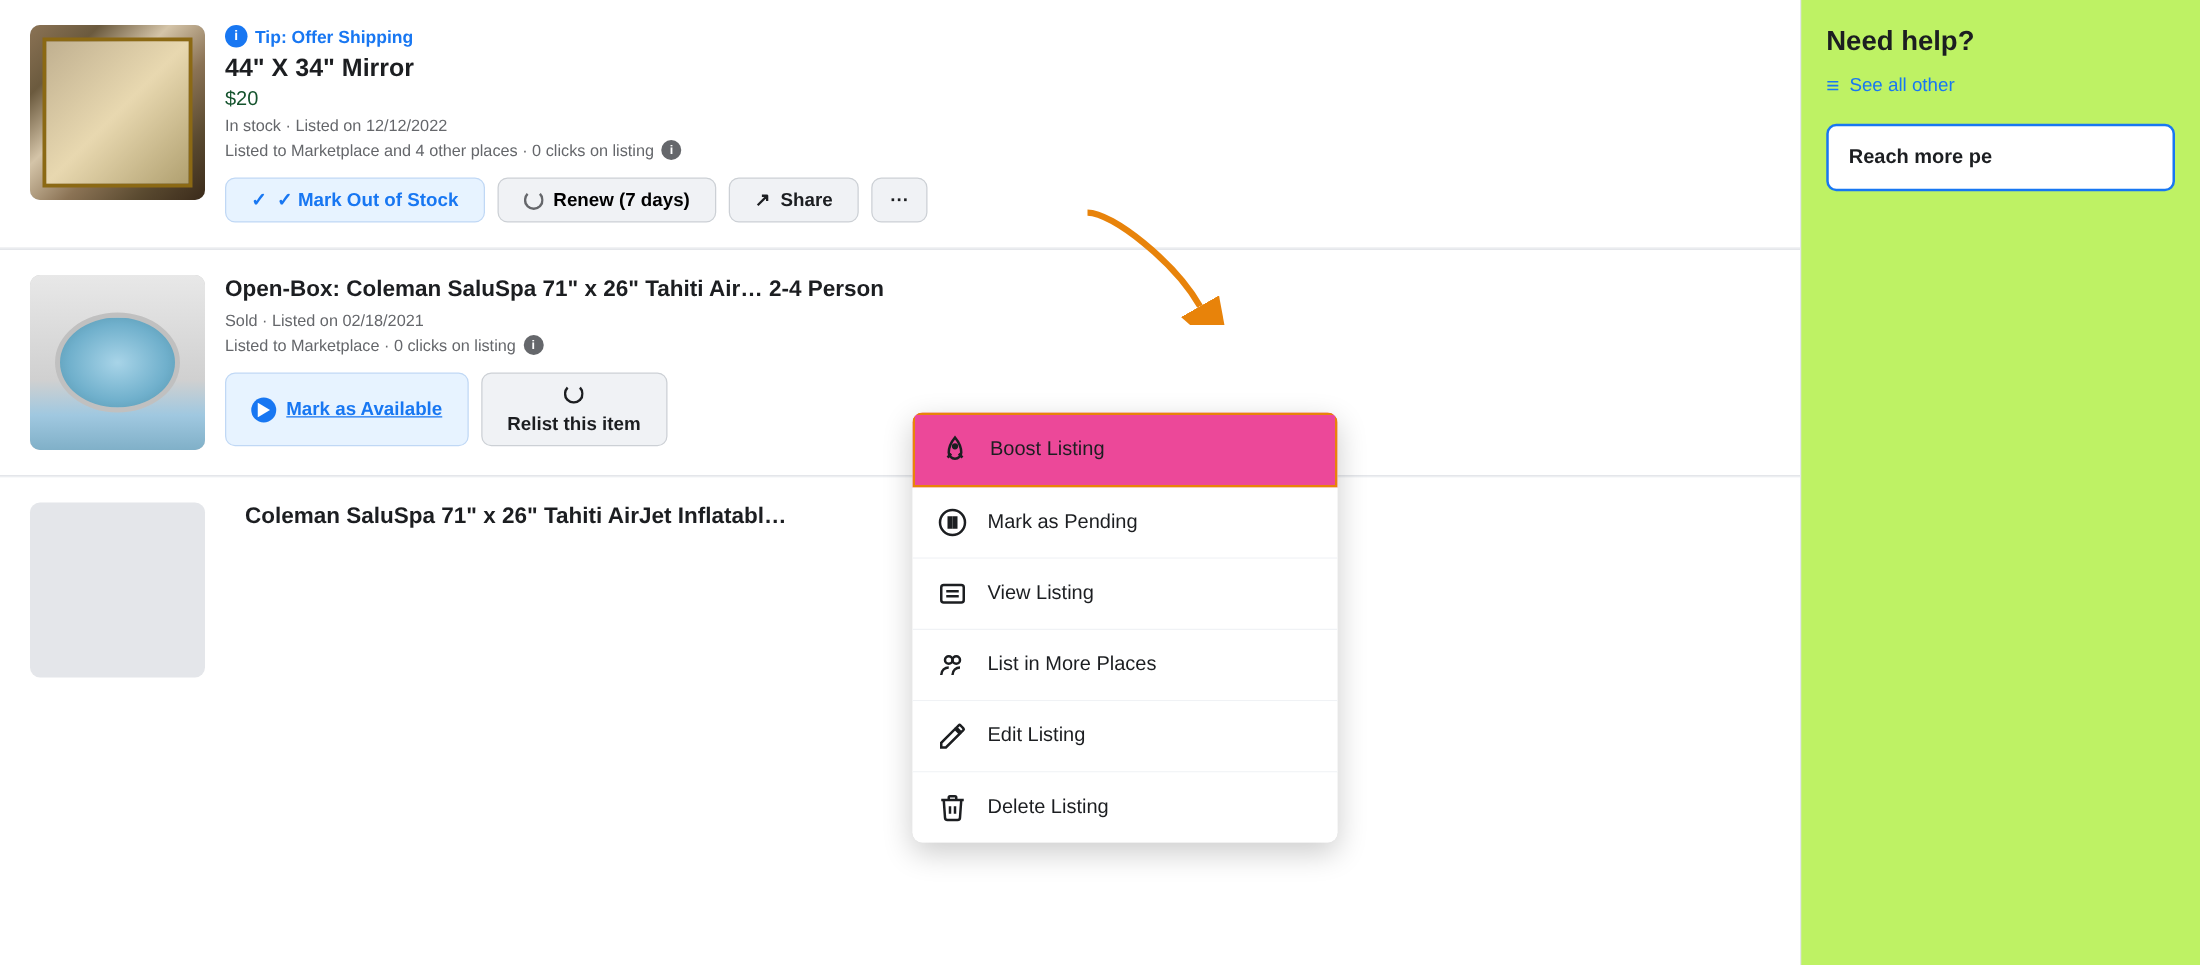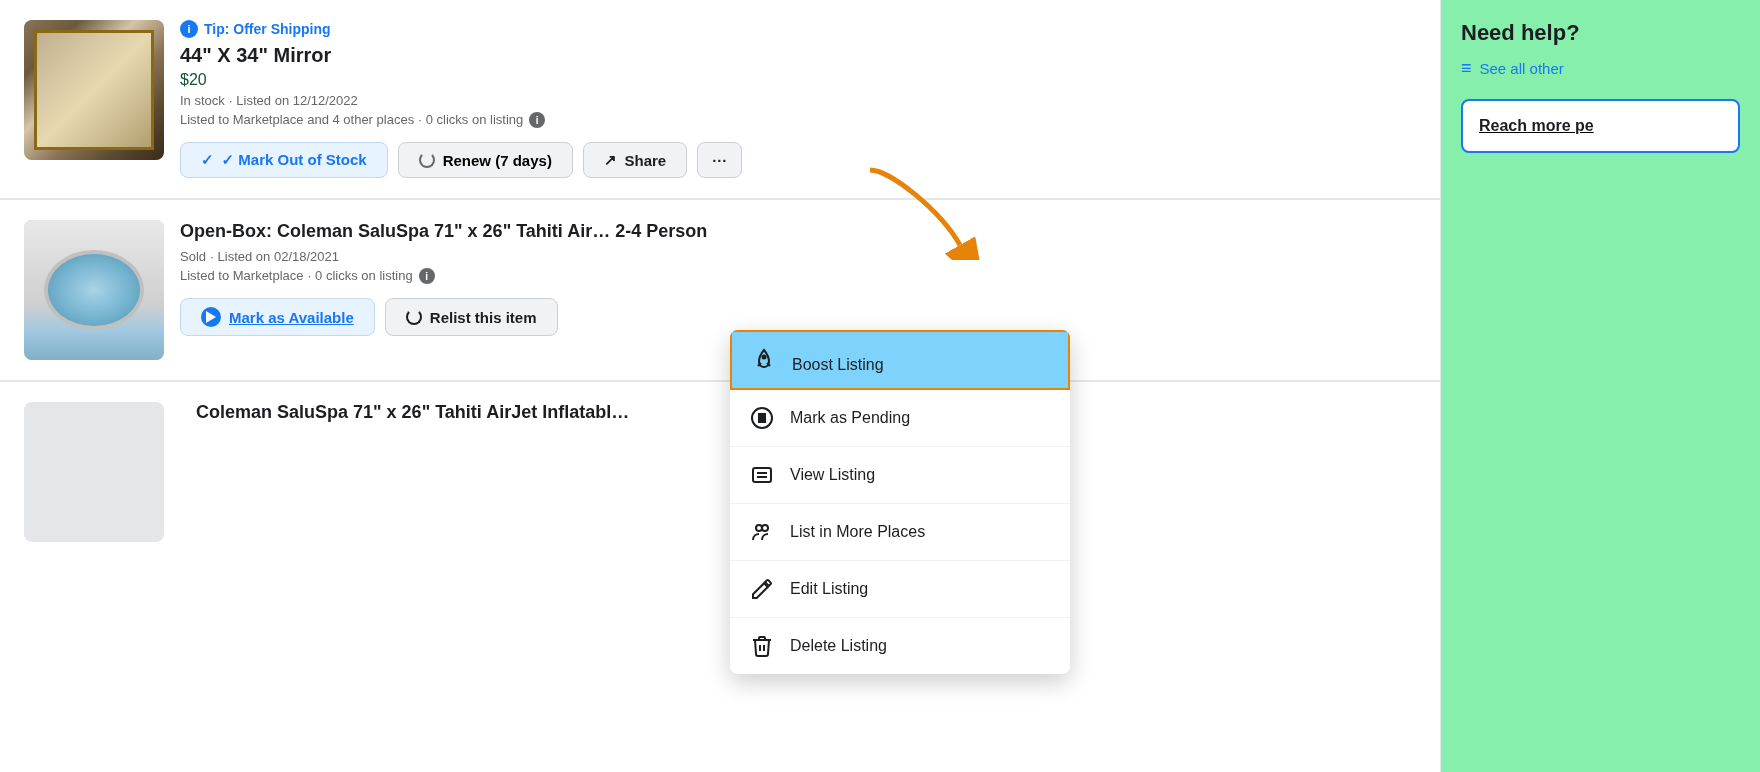--- a/index.html
+++ b/index.html
@@ -132,21 +132,21 @@
       font-size: 13px;
       color: #65676b;
       margin-bottom: 4px;
     }
 
     .listing-meta-2 {
       font-size: 13px;
       color: #65676b;
       margin-bottom: 14px;
       display: flex;
-      align-items: flex-start;
+      align-items: center;
       gap: 6px;
     }
 
     .info-circle {
       width: 16px;
       height: 16px;
       background: #65676b;
       border-radius: 50%;
       display: flex;
       align-items: center;
@@ -204,20 +204,21 @@
       background: #e7f3ff;
       color: #1877f2;
       border: 1px solid #c0d8f5;
       text-decoration: underline;
     }
 
     .btn-relist {
       background: #f0f2f5;
       color: #1c1e21;
       border: 1px solid #ccd0d5;
+      flex-direction: column;
     }
 
     
     .dropdown-menu {
       position: absolute;
       top: 330px;
       right: 370px;
       background: #ffffff;
       border-radius: 8px;
       box-shadow: 0 8px 24px rgba(0,0,0,0.2);
@@ -234,24 +235,23 @@
       cursor: pointer;
       background: #ffffff;
       border-bottom: 1px solid #f0f2f5;
     }
 
     .dropdown-item:last-child {
       border-bottom: none;
     }
 
     .dropdown-item.highlighted {
-      background: #7dd3fc;
+      background: #ec4899;
       border: 2px solid #e8830a;
       border-radius: 0;
-      align-items: flex-end;
     }
 
     .dropdown-icon {
       width: 28px;
       height: 28px;
       display: flex;
       align-items: center;
       justify-content: center;
       flex-shrink: 0;
     }
@@ -270,21 +270,21 @@
     .listing-item-partial {
       display: flex;
       align-items: flex-start;
       padding: 20px 24px;
       background: #ffffff;
     }
 
     
     .right-sidebar {
       width: 320px;
-      background: #86efac;
+      background: #bef264;
       border-left: 1px solid #e4e6ea;
       padding: 20px;
       flex-shrink: 0;
     }
 
     .sidebar-title {
       font-size: 22px;
       font-weight: 700;
       color: #1c1e21;
       margin-bottom: 12px;
@@ -300,21 +300,20 @@
       cursor: pointer;
       margin-bottom: 20px;
     }
 
     .reach-more-box {
       background: #ffffff;
       border-radius: 8px;
       padding: 16px;
       border: 2px solid #1877f2;
       margin-top: 10px;
-      text-decoration: underline;
     }
 
     .reach-more-title {
       font-size: 16px;
       font-weight: 700;
       color: #1c1e21;
     }
 
     
     .divider {

